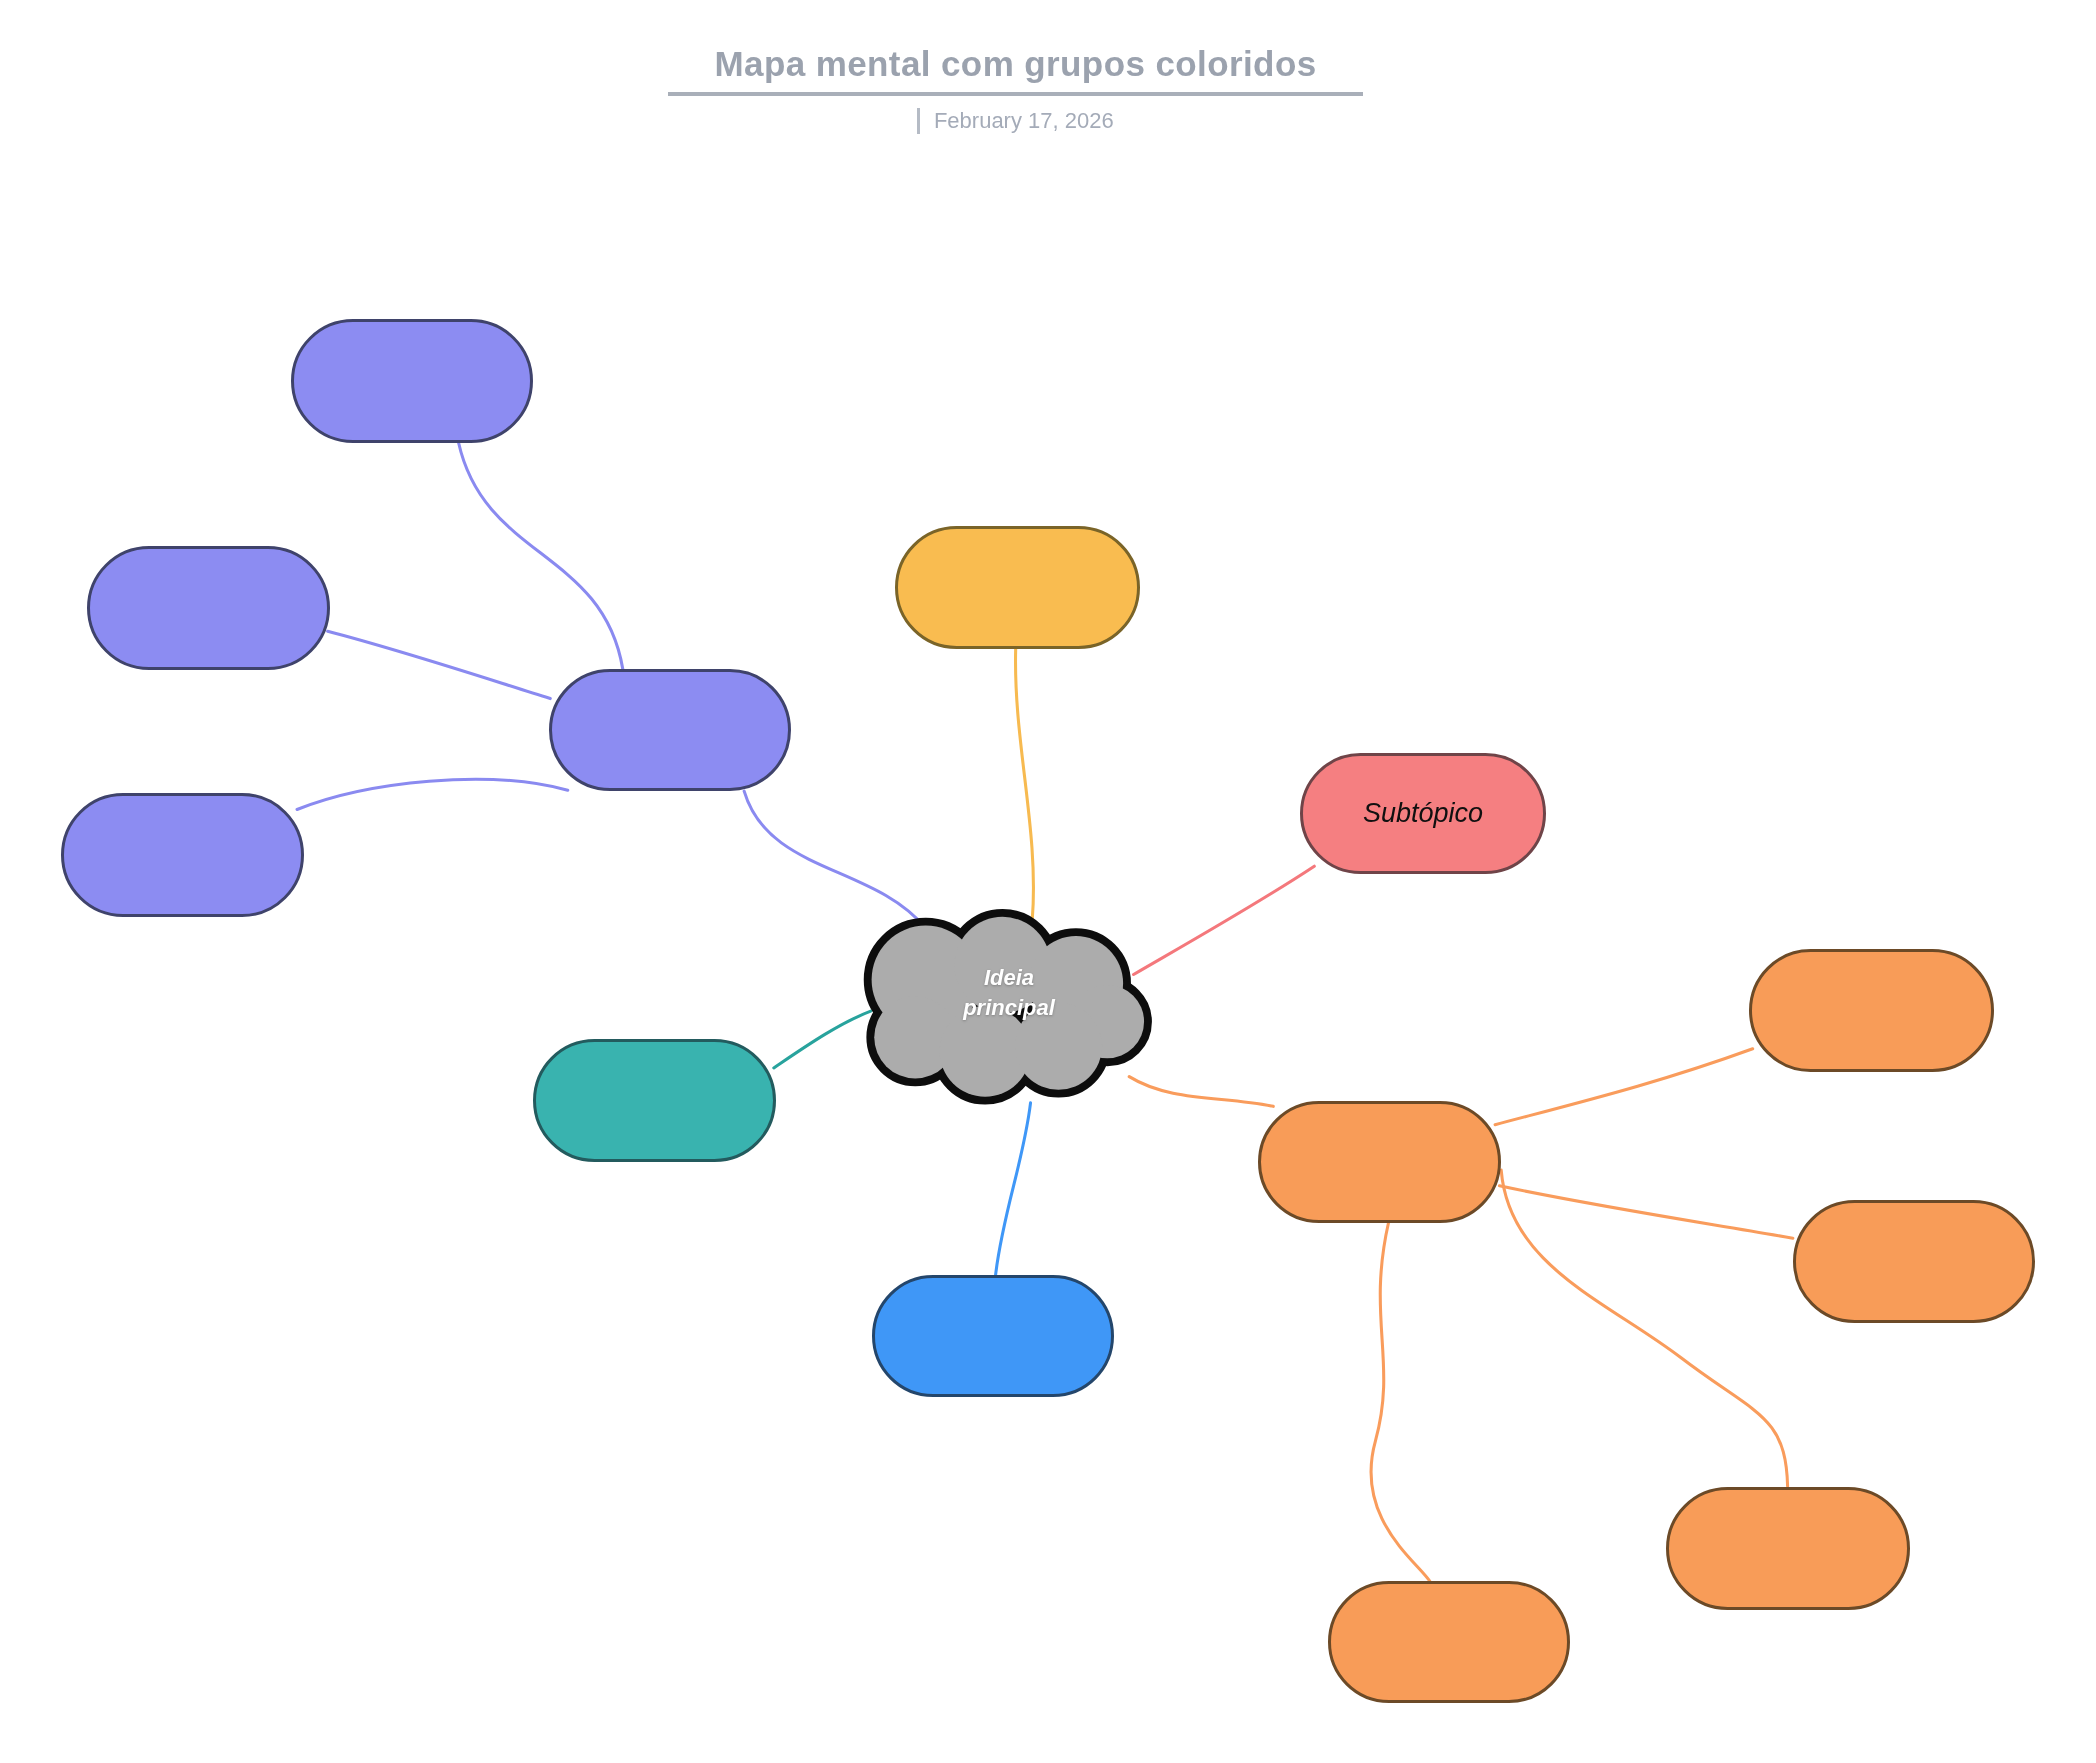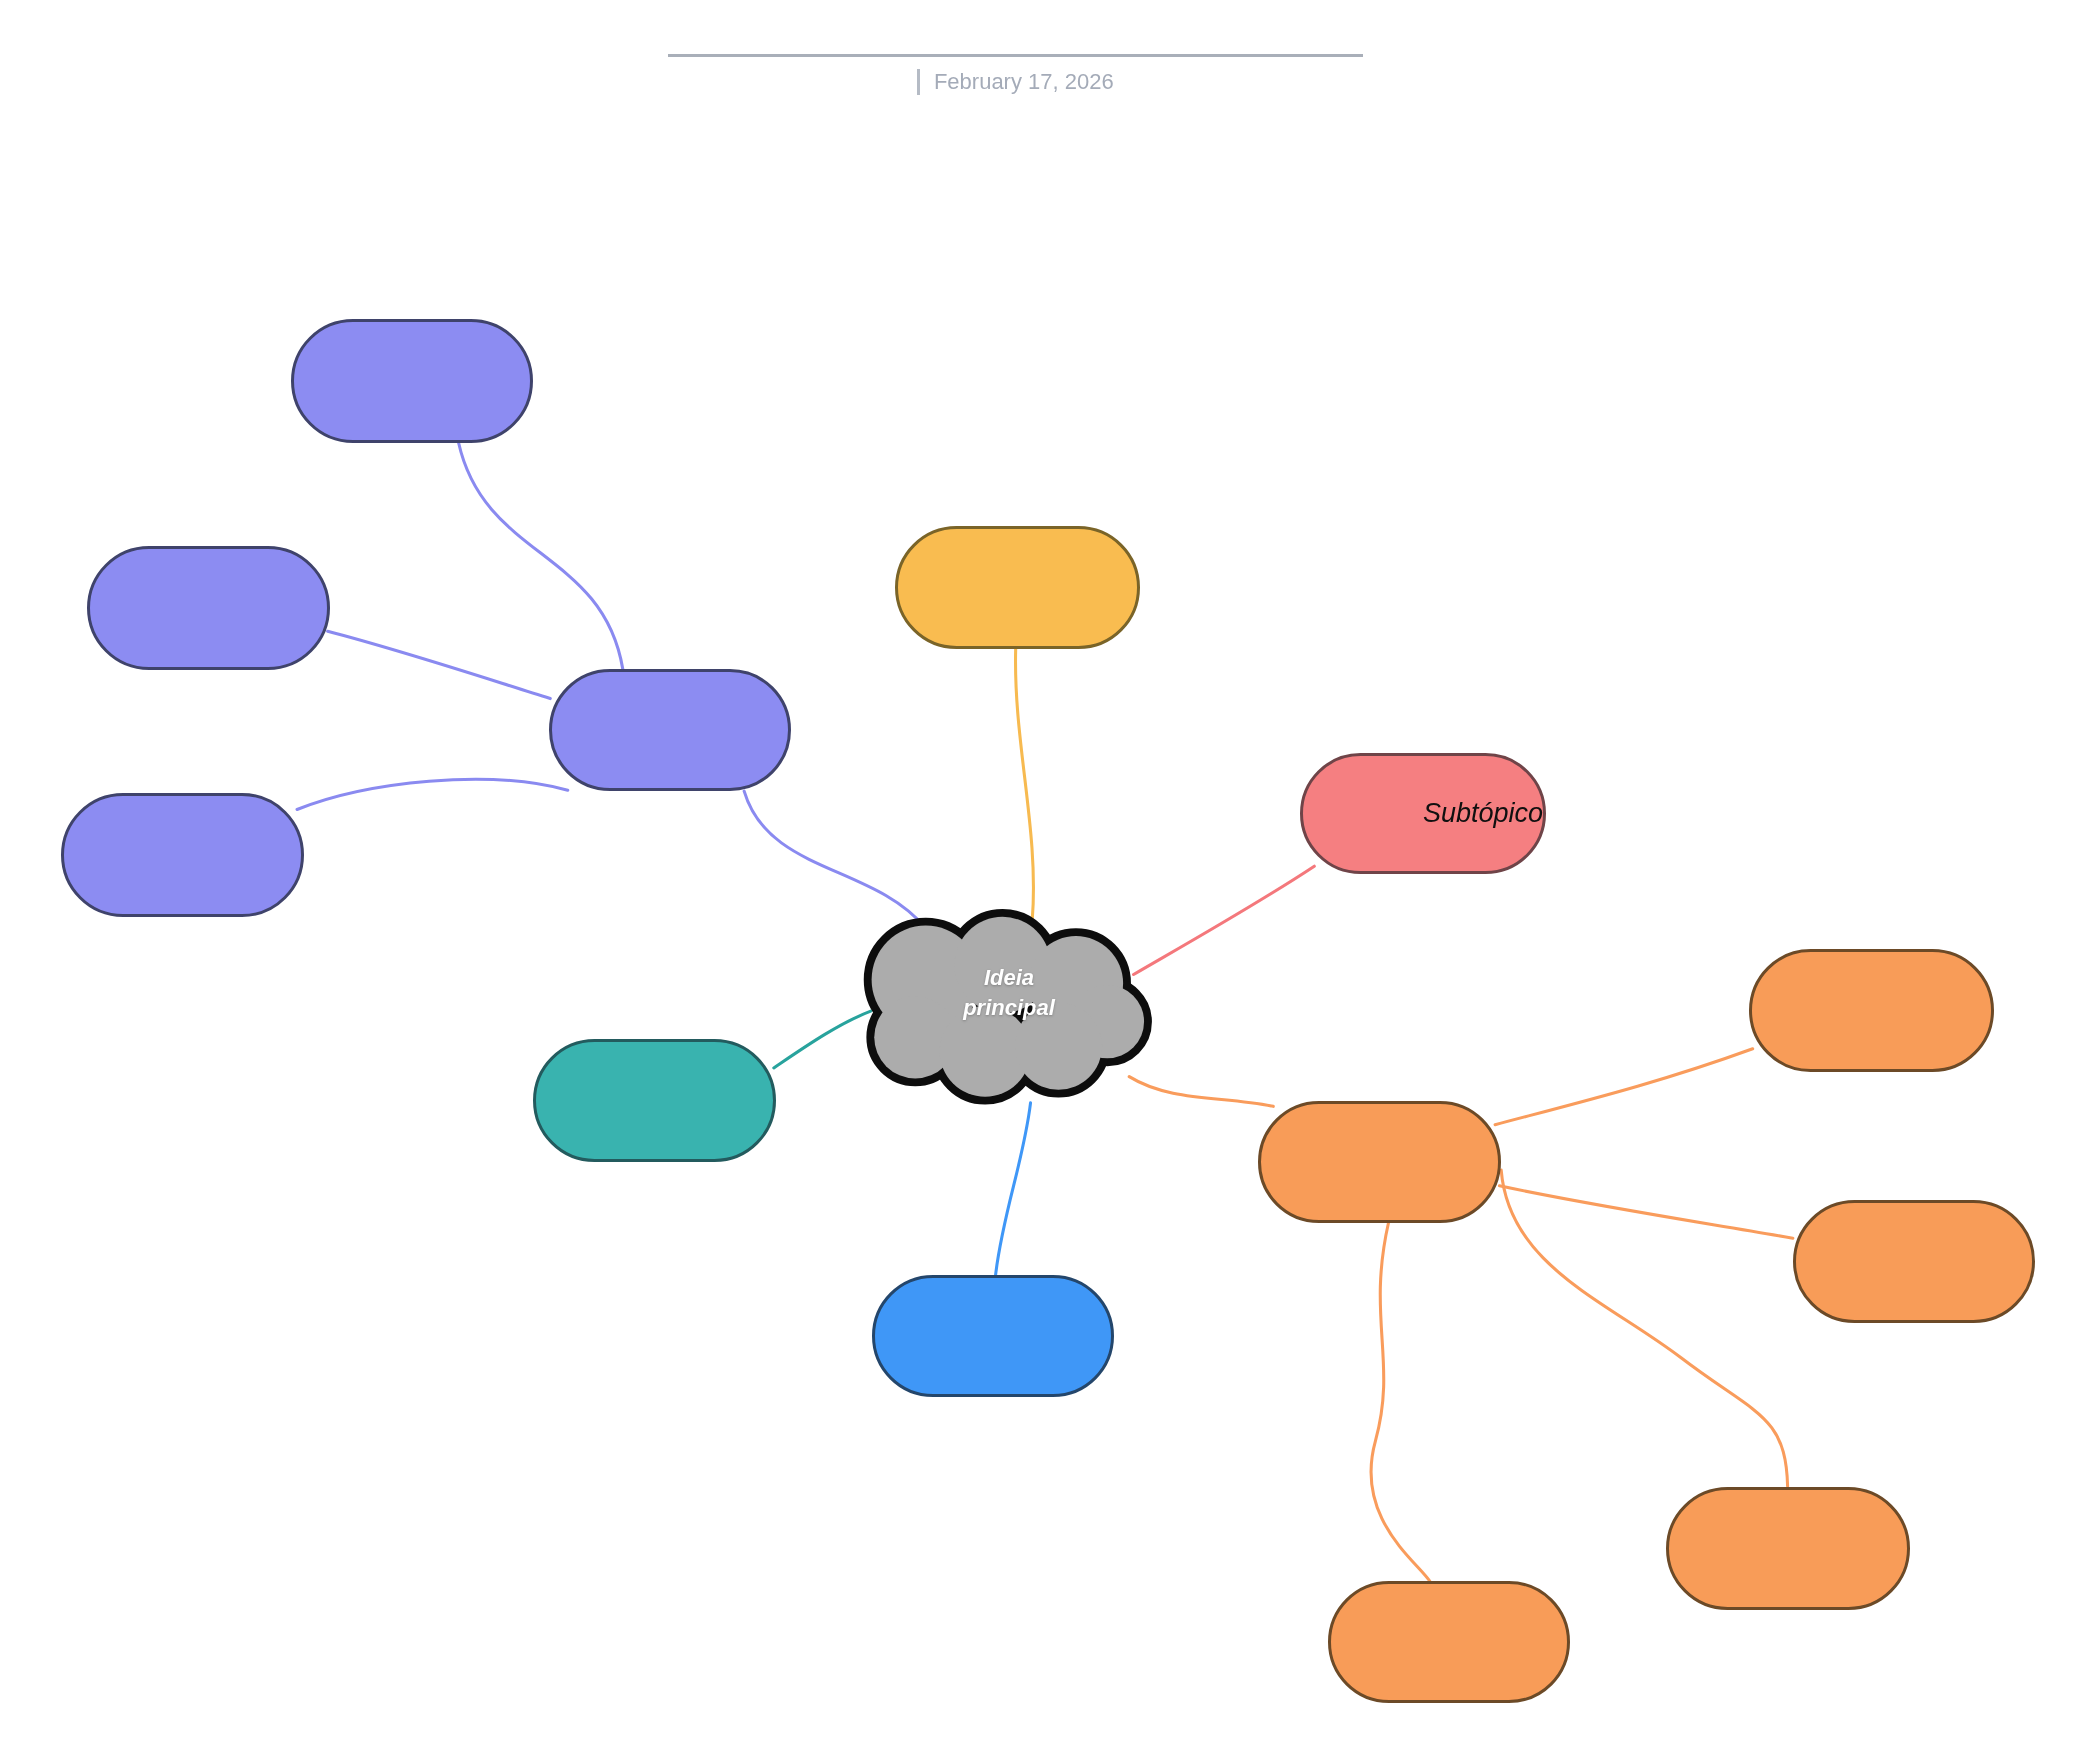--- a/index.html
+++ b/index.html
@@ -19,21 +19,21 @@
   .date-text{font-size:22px;color:#A4ABB8;}
 
   
   #edges{position:absolute;left:0;top:0;width:2096px;height:1763px;}
   #edges path{fill:none;stroke-width:3.5px;stroke-linecap:round;}
   .cloud-outline{stroke-width:18px;stroke-linejoin:round;}
 
   
   .node{
     position:absolute;box-sizing:border-box;border-radius:63px;border:3.5px solid;
-    display:flex;align-items:center;justify-content:flex-end;
+    display:flex;align-items:center;justify-content:center;
     font-style:italic;font-size:27px;color:#101010;
   }
   .node.purple{background:#8C8CF2;border-color:#3F436B;}
   .node.yellow{background:#F9BC50;border-color:#7A6428;}
   .node.red   {background:#F57F81;border-color:#6F4448;}
   .node.teal  {background:#39B3AF;border-color:#235B5E;}
   .node.blue  {background:#3F97F7;border-color:#24466B;}
   .node.orange{background:#F89C58;border-color:#6C4A27;}
 
   
@@ -57,20 +57,21 @@
     font-size:22px;font-weight:bold;font-style:italic;color:#ffffff;line-height:1.35;
     text-shadow:0 0.9px 2.6px rgba(0,0,0,.25);
   }
 </style>
 </head>
 <body>
 
 <div id="canvas">
 
   <div class="header">
+    <h1 class="title">Mapa mental com grupos coloridos</h1>
     <div class="title-underline"></div>
     <div class="date-row">
       <div class="date-bar"></div>
       <span class="date-text">February 17, 2026</span>
     </div>
   </div>
 
   <svg id="edges" xmlns="http://www.w3.org/2000/svg" viewBox="0 0 2400 2019" width="2096" height="1763">
     <defs>
       <g id="cloudShape">

